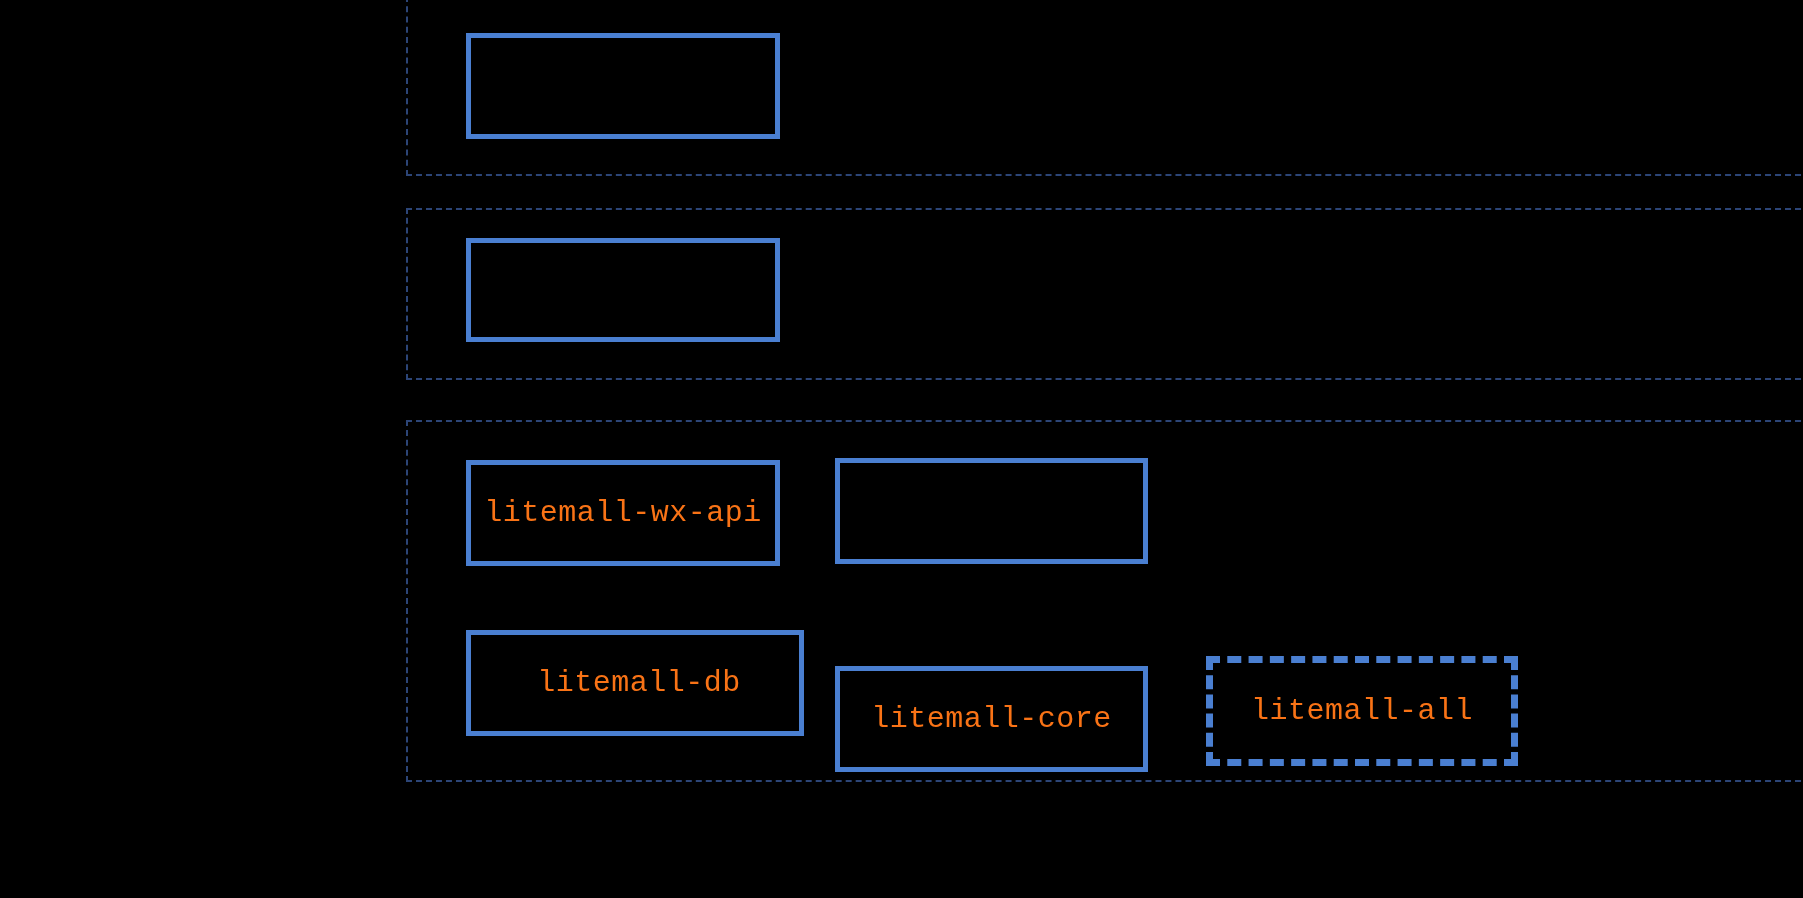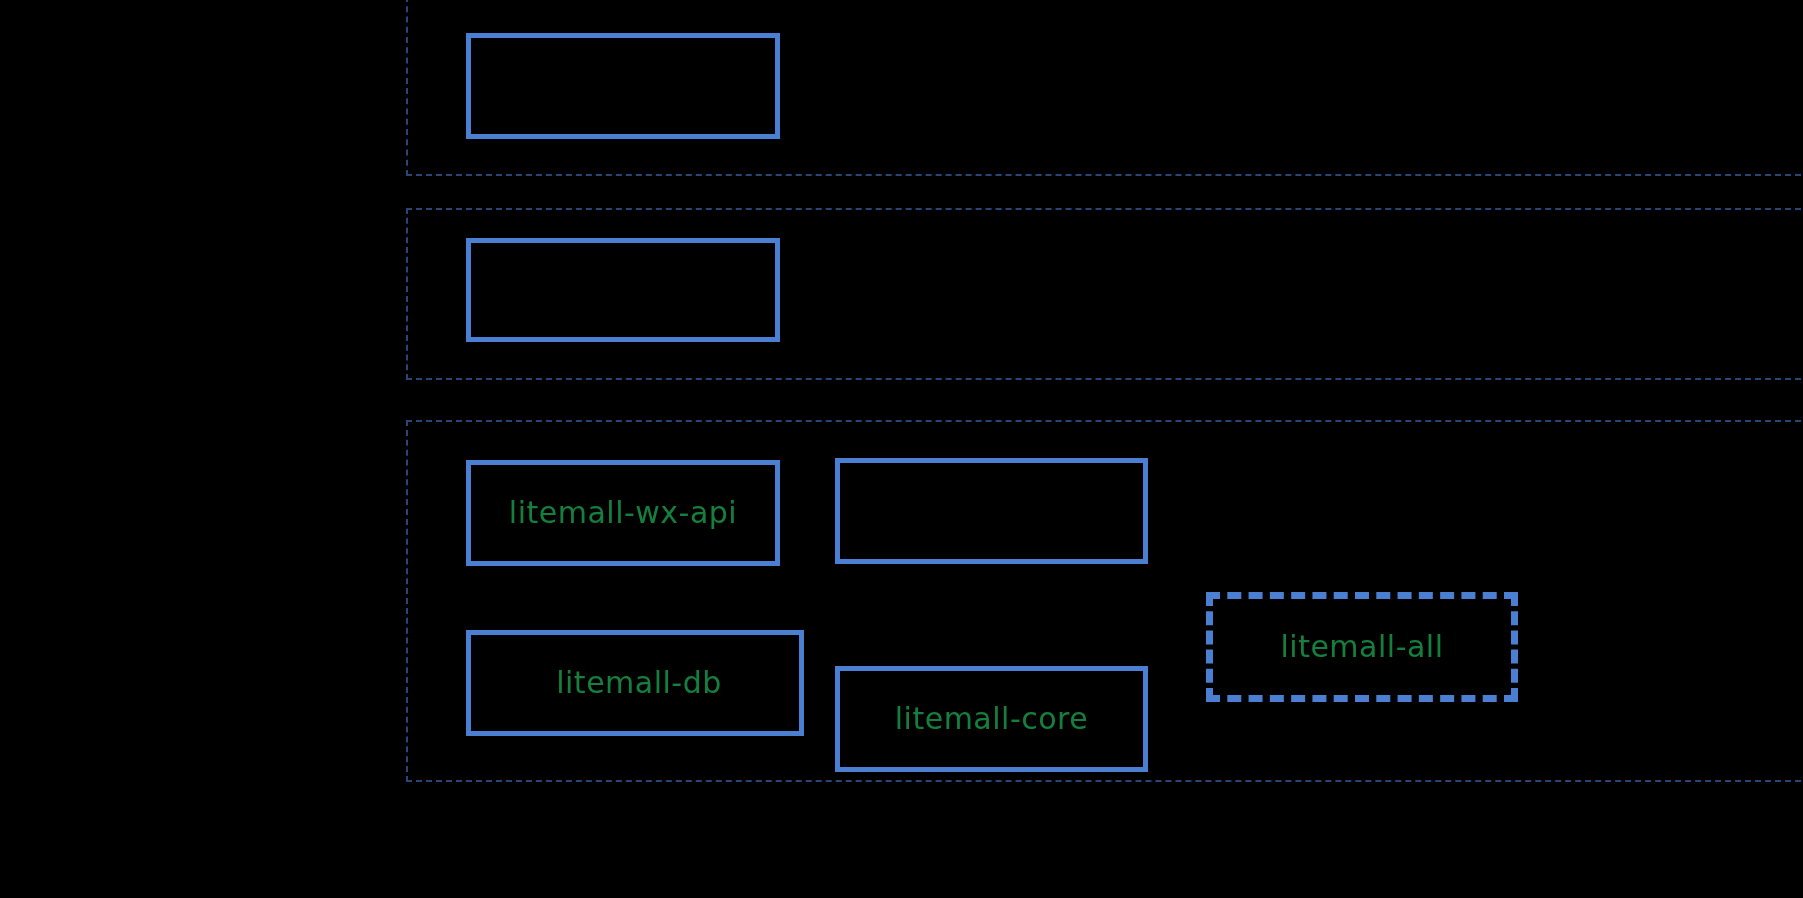--- a/index.html
+++ b/index.html
@@ -51,21 +51,22 @@
 
   
   .module.dashed {
     border: 7px dashed #4a7fd1;
   }
 
   
   .module-label {
     display: block;
     line-height: 1;
-    color: #15803d;
+    color: #f97316;
+    font-family: Liberation Mono, monospace;
   }
   .module-label.blank {
     color: #050505;
   }
 </style>
 </head>
 <body>
 
 <div id="canvas">
 
@@ -90,17 +91,17 @@
   <div class="module" style="left:835px; top:458px; width:313px; height:106px;">
     <span class="module-label blank"></span>
   </div>
 
   <div class="module" style="left:466px; top:630px; width:338px; height:106px;padding-left:8px;">
     <span class="module-label">litemall-db</span>
   </div>
   <div class="module" style="left:835px; top:630px; width:313px; height:106px;margin-top:36px;">
     <span class="module-label">litemall-core</span>
   </div>
-  <div class="module dashed" style="left:1206px; top:592px; width:312px; height:110px;">
+  <div class="module dashed" style="left:1206px; top:656px; width:312px; height:110px;">
     <span class="module-label">litemall-all</span>
   </div>
 
 </div>
 
 </body></html>

